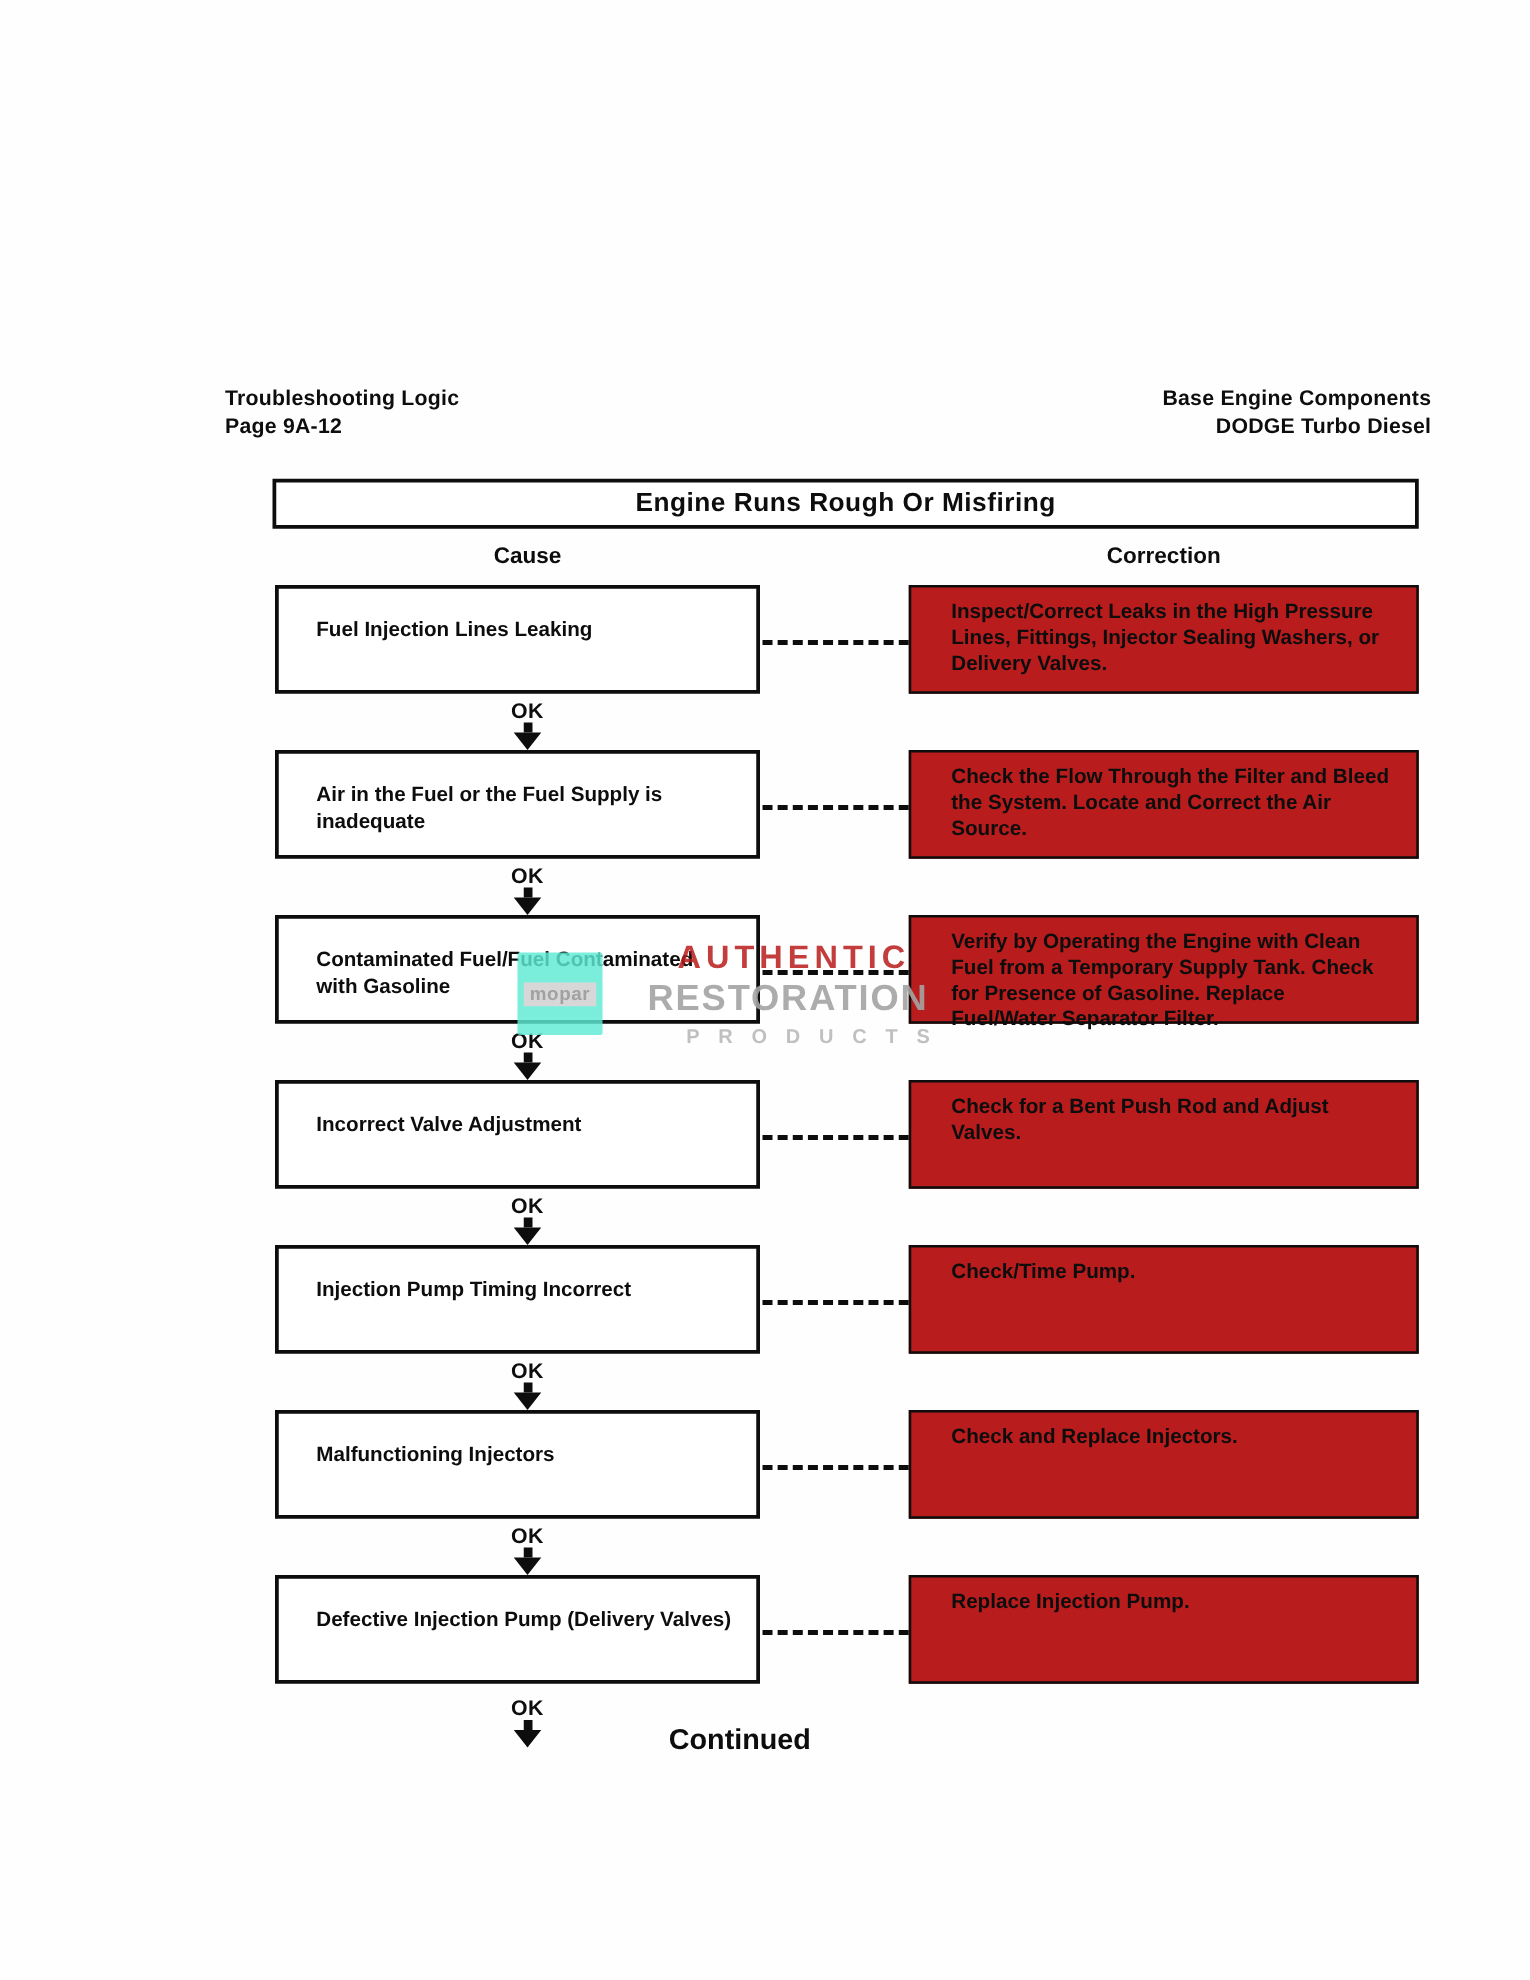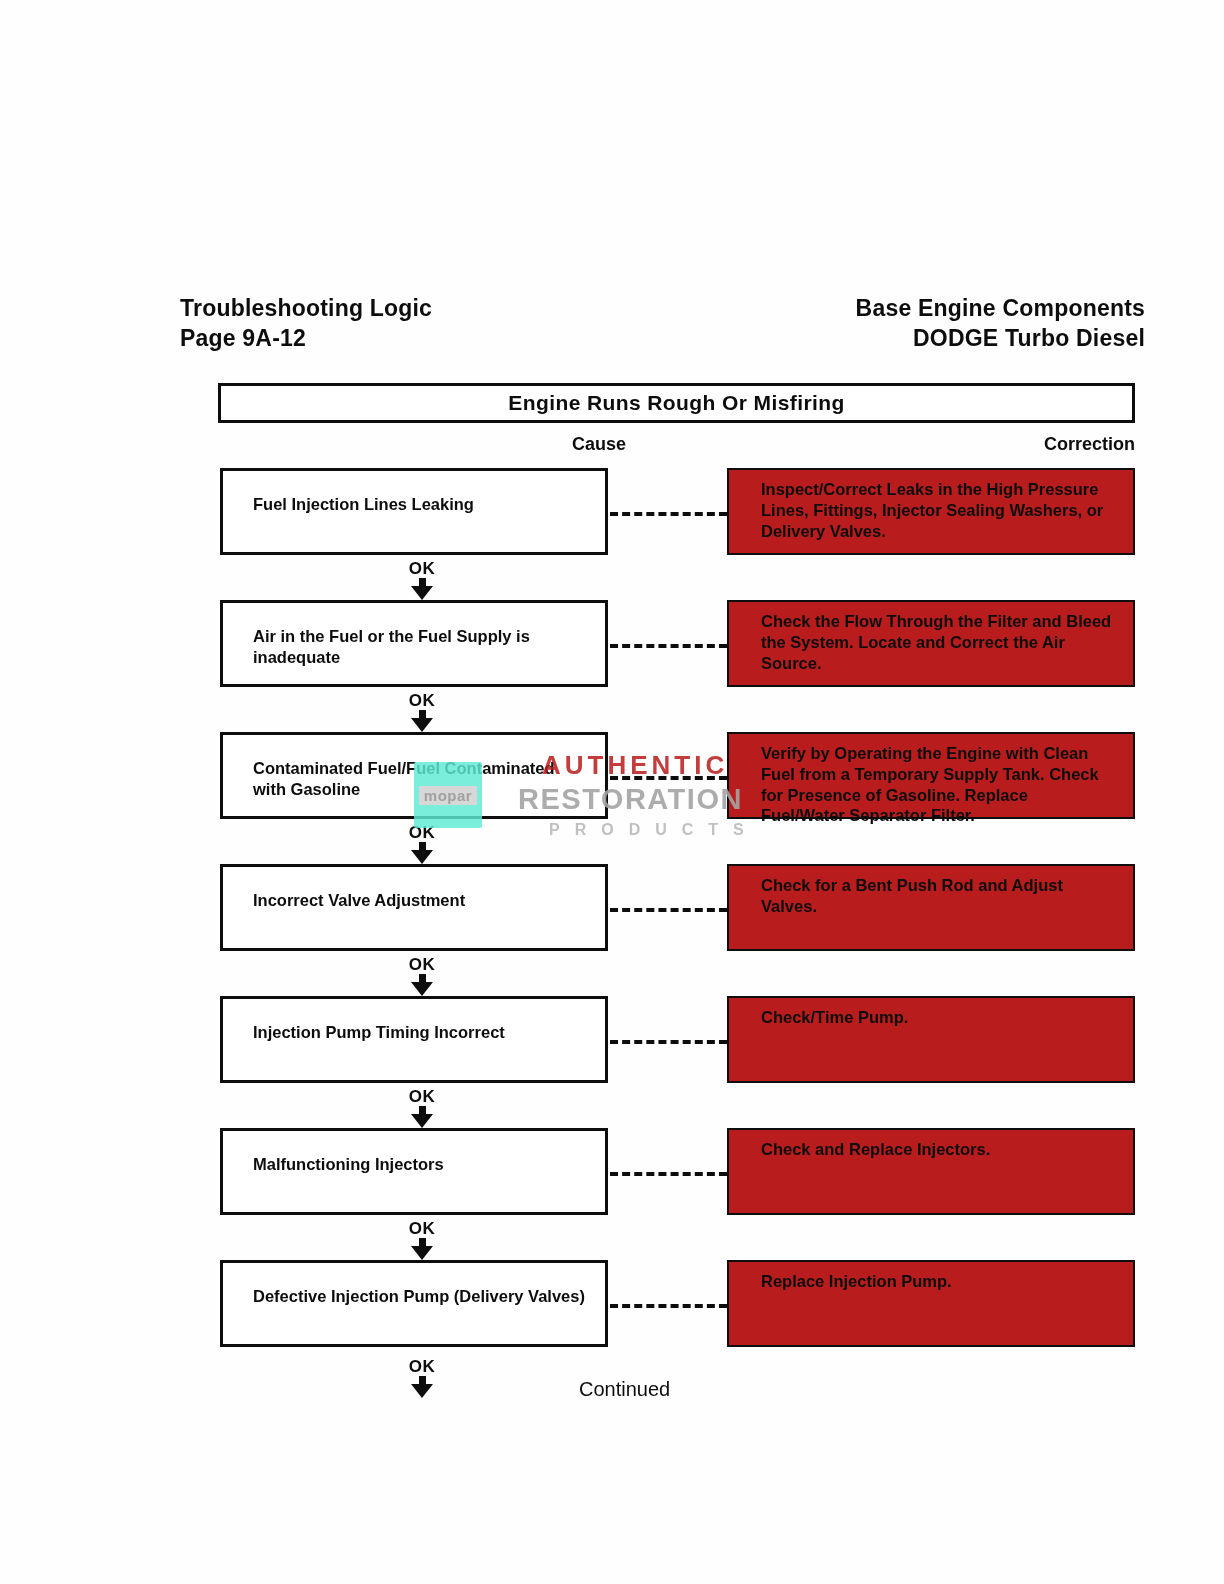--- a/index.html
+++ b/index.html
@@ -7,38 +7,38 @@
   body {
     width:1224px; height:1584px;
     position:relative;
     font-family:"Liberation Sans","DejaVu Sans",sans-serif;
     color:#0d0d0d;
     overflow:hidden;
   }
   .page { position:absolute; inset:0; background:#fefefe; }
 
   
-  .hdr { position:absolute; top:293px; font-size:23px; font-weight:bold; line-height:1.32; letter-spacing:.2px; }
+  .hdr { position:absolute; top:308px; font-size:17px; font-weight:bold; line-height:1.32; letter-spacing:.2px; }
   .hdr-left  { left:180px; text-align:left; }
   .hdr-right { right:79px; text-align:right; }
 
   
   .flow { position:absolute; left:218px; top:383px; width:917px; }
 
   .title-box {
     width:917px; height:40px;
     border:3px solid #0d0d0d;
     display:flex; align-items:center; justify-content:center;
     font-size:21px; font-weight:bold; letter-spacing:.4px;
     background:#fff;
   }
 
   .col-labels { position:relative; height:45px; }
   .cause-label, .corr-label {
-    position:absolute; top:11px; text-align:right;
+    position:absolute; top:11px; text-align:center;
     font-size:18px; font-weight:bold;
   }
   .cause-label { left:0; width:408px; }
   .corr-label  { left:509px; width:408px; }
 
   
   .frow { position:relative; height:87px; }
   .cause-box {
     position:absolute; left:2px; top:0; width:388px; height:87px;
     border:3px solid #0d0d0d; background:#fff;
@@ -67,21 +67,21 @@
   .arrow .stem { width:7px; height:8px; background:#0d0d0d; }
   .arrow .tri  { width:0; height:0;
                  border-left:11px solid transparent;
                  border-right:11px solid transparent;
                  border-top:14px solid #0d0d0d; }
   .connector.last { height:60px; }
   .connector.last .ok    { top:10px; }
   .connector.last .arrow { top:29px; }
   .continued {
     position:absolute; left:317px; top:31px; display:none;
-    font-size:20px; font-weight:normal;margin-left:44px;
+    font-size:23px; font-weight:bold;
   }
   .connector.last .continued { display:inline; }
 
   
   .watermark { position:absolute; inset:0; pointer-events:none; z-index:3; }
   .wm-logo {
     position:absolute; left:414px; top:762px; width:68px; height:66px;
     background:#5eead4; opacity:.82; border-radius:2px;
     display:flex; align-items:center; justify-content:center;
   }

